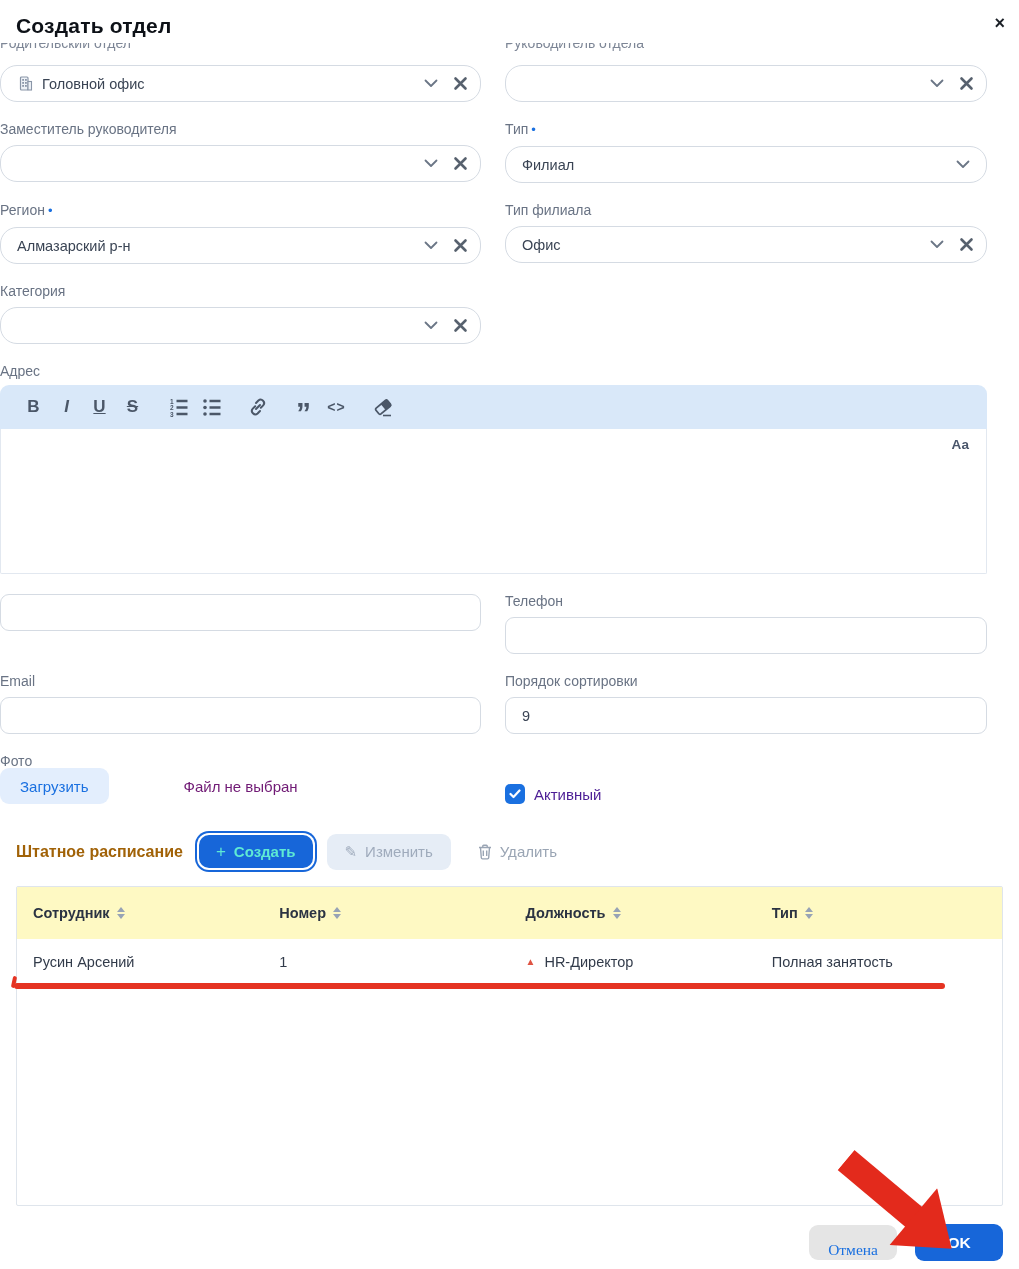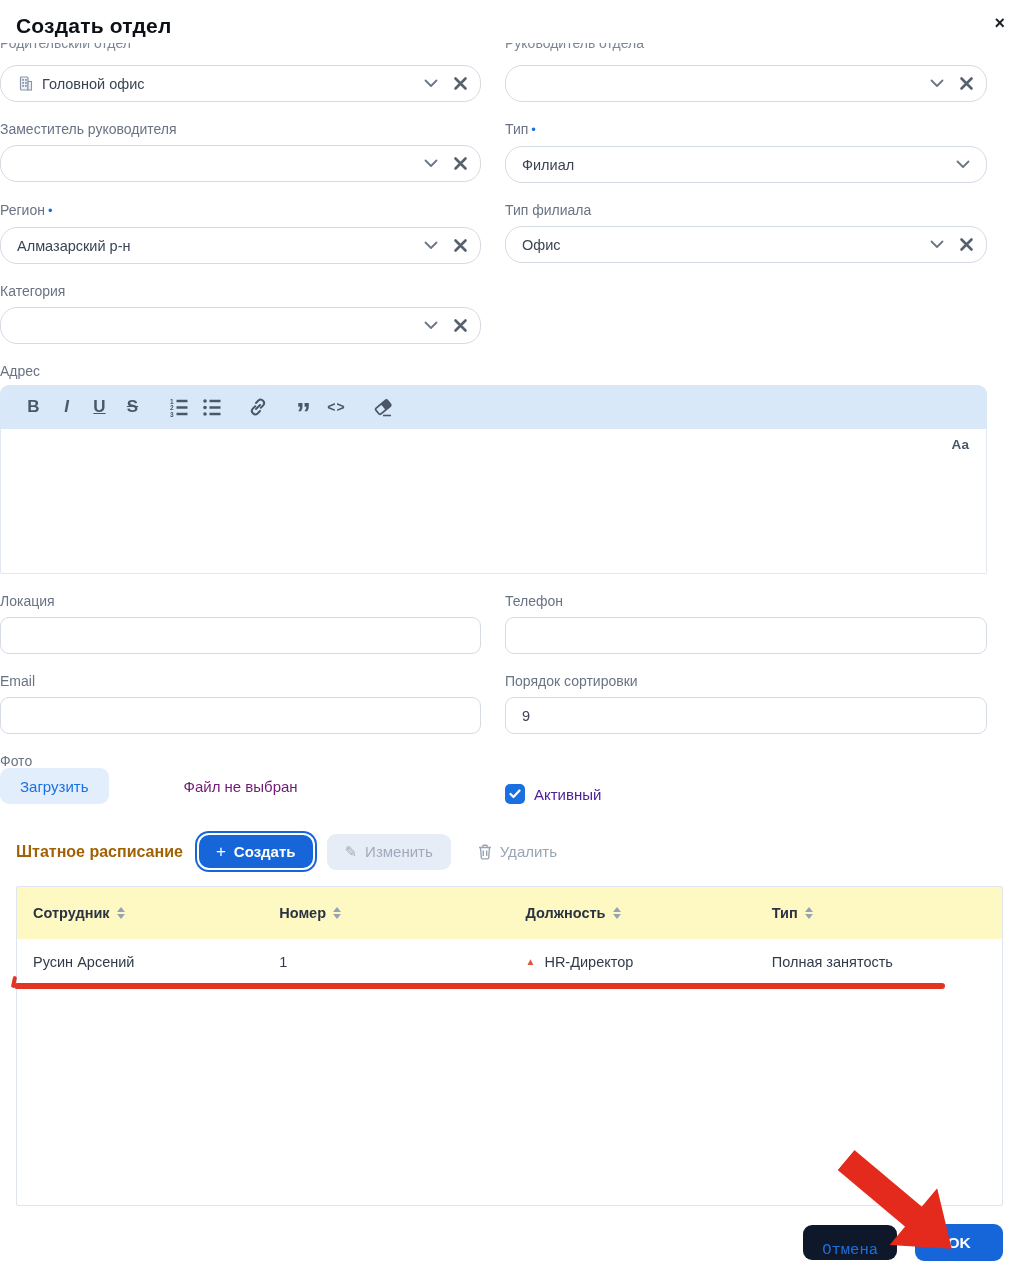--- a/index.html
+++ b/index.html
@@ -64,21 +64,21 @@
   .file-status { margin-left:75px; font-size:15px; color:#701a75; }
   .active-cell { padding-top:22px; display:flex; align-items:center; height:58px; }
   .checkbox { width:20px; height:20px; border-radius:5px; background:#1a70e0; display:flex;
     align-items:center; justify-content:center; cursor:pointer; flex:0 0 auto; }
   .checkbox-label { margin-left:9px; font-size:15px; color:#4c1d95; }
 
   
   .staffing { display:flex; align-items:center; padding:0 16px; margin-top:21px; height:37px; }
   .staffing-title { font-size:16px; font-weight:700; color:#a16207; margin-right:10px; }
   .btn-create {
-    background:#1766d9; color:#ffffff; border:none; border-radius:10px; height:33px; padding:0 17px;
+    background:#1766d9; color:#5eead4; border:none; border-radius:10px; height:33px; padding:0 17px;
     font-size:15px; font-weight:700; font-family:"Liberation Sans",sans-serif; cursor:pointer;
     box-shadow:0 0 0 2px #ffffff, 0 0 0 4px #1766d9; margin-left:6px;
   }
   .btn-create .plus { font-weight:400; font-size:17px; margin-right:8px; }
   .btn-edit {
     background:#e6edf6; color:#9fabbc; border:none; border-radius:9px; height:36px; padding:0 18px;
     font-size:15px; font-family:"Liberation Sans",sans-serif; margin-left:14px; cursor:default;
     display:flex; align-items:center; gap:8px;
   }
   .btn-edit .pencil { font-size:15px; }
@@ -98,22 +98,22 @@
   .sort i { display:block; width:0; height:0; border-left:4px solid transparent; border-right:4px solid transparent; }
   .sort .up { border-bottom:5px solid #97a3b5; }
   .sort .down { border-top:5px solid #97a3b5; }
   .trow { display:flex; height:45px; align-items:center; cursor:pointer; }
   .td { flex:0 0 25%; padding-left:16px; font-size:14.5px; color:#323b4a;
     display:flex; align-items:center; gap:9px; white-space:nowrap; overflow:hidden; }
   .pos-marker { color:#df5443; font-size:10px; }
 
   
   .footer { display:flex; justify-content:flex-end; align-items:center; padding:0 16px; margin-top:18px; gap:18px; }
-  .btn-cancel { background:#0f172a; color:#1a70e0; border:none; border-radius:9px; height:35px;
-    padding:16px 19px; font-size:15.5px; font-family:Liberation Mono, monospace; cursor:pointer; }
+  .btn-cancel { background:#e5e5e5; color:#1a70e0; border:none; border-radius:9px; height:35px;
+    padding:16px 19px; font-size:15.5px; font-family:Liberation Serif, serif; cursor:pointer; }
   .btn-ok { background:#1766d9; color:#fff; border:none; border-radius:9px; height:37px; width:88px;
     font-size:15.5px; font-weight:700; font-family:"Liberation Sans",sans-serif; cursor:pointer; }
 
   
   .annot-underline { position:absolute; left:14px; top:983px; width:931px; height:6px;
     background:#e53322; border-radius:3px; z-index:5; }
   .annot-underline::before { content:""; position:absolute; left:-2px; top:-7px; width:4px; height:12px;
     background:#e53322; border-radius:2px; transform:rotate(12deg); }
   .annot-arrow { position:absolute; left:846px; top:1123px; z-index:6;
     transform:rotate(40deg); transform-origin:0px 37px; }
@@ -315,21 +315,20 @@
           </svg>
         </span>
       </div>
       <div class="editor-body">
         <span class="font-badge">Аа</span>
       </div>
     </div>
   </div>
 
   <div class="cell mt20">
-    <div class="f-label">Локация</div>
     <input class="text-input" type="text" style="">
   </div>
   <div class="cell mt20">
     <div class="f-label">Телефон</div>
     <input class="text-input" type="text" style="">
   </div>
 
   <div class="cell mt20">
     <div class="f-label">Email</div>
     <input class="text-input" type="text" style="">

